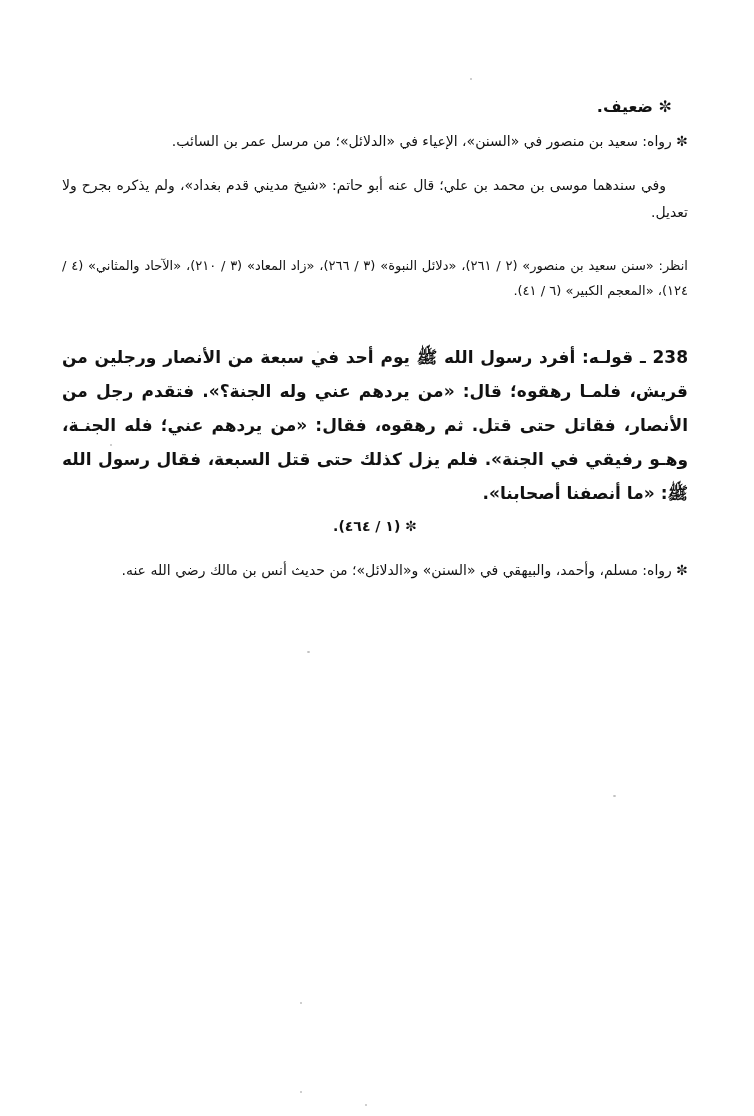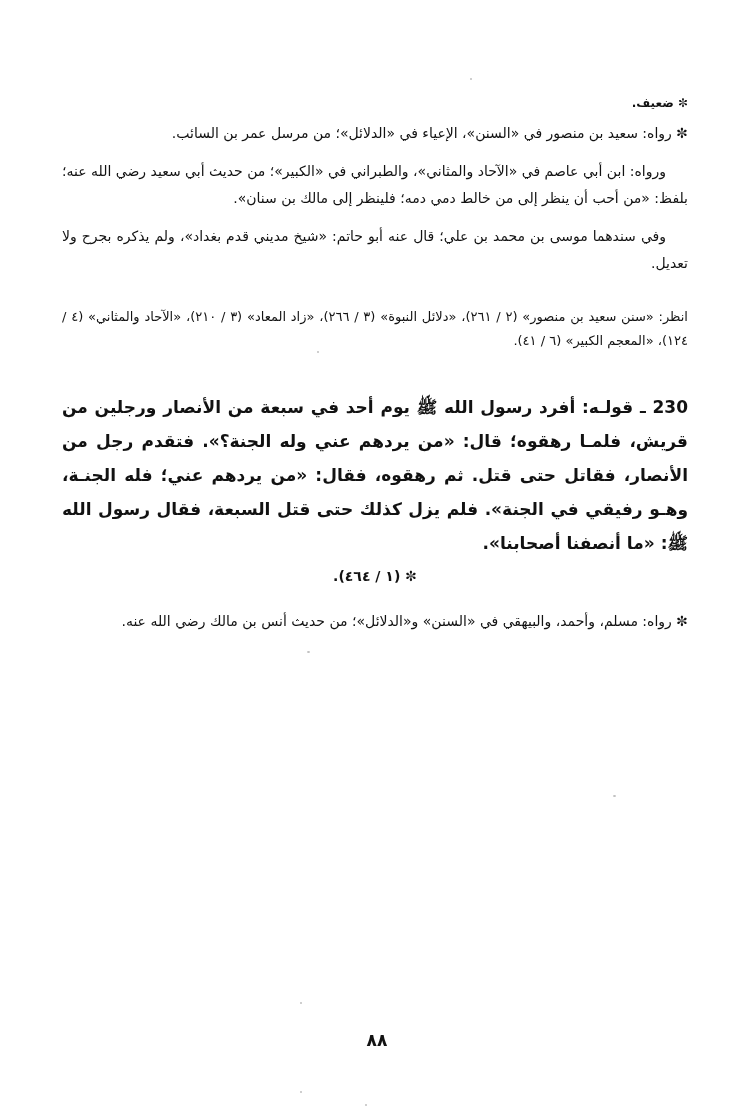--- a/index.html
+++ b/index.html
@@ -22,23 +22,23 @@
     box-sizing: border-box;
     direction: rtl;
     text-align: right;
   }
   
   .p {
     margin: 0 0 4px 0;
     line-height: 1.85;
   }
   .grade {
-    font-size: 12px;
+    font-size: 16px;
     font-weight: bold;
-    margin: 0 0 6px 0;
+    margin: 0 16px 6px 0;
   }
   .indent {
     text-indent: 22px;
   }
   .block {
     margin-bottom: 10px;
   }
   .gap-lg { height: 26px; }
   .gap-md { height: 14px; }
   .gap-sm { height: 7px; }
@@ -94,51 +94,49 @@
 
 <div class="page">
 
   <div class="block">
     <p class="p grade">✼ ضعيف.</p>
 
     <p class="p narr">✼ رواه: سعيد بن منصور في «السنن»، الإعياء في «الدلائل»؛ من مرسل عمر بن السائب.</p>
 
     <div class="gap-sm"></div>
 
-    <p class="p narr indent">ورواه: ابن أبي عاصم في «الآحاد والمثاني»، والطبراني في «الكبير»؛ من حديث أبي سعيد رضي الله عنه؛ بلفظ: «من أحب أن ينظر إلى من خالط دمي دمه؛ فلينظر إلى مالك بن سنان».</p>
 
     <div class="gap-sm"></div>
 
     <p class="p narr indent">وفي سندهما موسى بن محمد بن علي؛ قال عنه أبو حاتم: «شيخ مديني قدم بغداد»، ولم يذكره بجرح ولا تعديل.</p>
 
     <div class="gap-sm"></div>
 
     <p class="p ref-line">انظر: «سنن سعيد بن منصور» (٢ / ٢٦١)، «دلائل النبوة» (٣ / ٢٦٦)، «زاد المعاد» (٣ / ٢١٠)، «الآحاد والمثاني» (٤ / ١٢٤)، «المعجم الكبير» (٦ / ٤١).</p>
   </div>
 
   <div class="gap-lg"></div>
 
   <div class="block">
-    <p class="p hadith-body">230 ـ قولـه: أفرد رسول الله ﷺ يوم أحد في سبعة من الأنصار ورجلين من قريش، فلمـا رهقوه؛ قال: «من يردهم عني وله الجنة؟». فتقدم رجل من الأنصار، فقاتل حتى قتل. ثم رهقوه، فقال: «من يردهم عني؛ فله الجنـة، وهـو رفيقي في الجنة». فلم يزل كذلك حتى قتل السبعة، فقال رسول الله ﷺ: «ما أنصفنا أصحابنا».</p>
+    <p class="p hadith-body">238 ـ قولـه: أفرد رسول الله ﷺ يوم أحد في سبعة من الأنصار ورجلين من قريش، فلمـا رهقوه؛ قال: «من يردهم عني وله الجنة؟». فتقدم رجل من الأنصار، فقاتل حتى قتل. ثم رهقوه، فقال: «من يردهم عني؛ فله الجنـة، وهـو رفيقي في الجنة». فلم يزل كذلك حتى قتل السبعة، فقال رسول الله ﷺ: «ما أنصفنا أصحابنا».</p>
 
     <p class="p vol-ref">✼ (١ / ٤٦٤).</p>
 
     <div class="gap-md"></div>
 
 
     <p class="p narr">✼ رواه: مسلم، وأحمد، والبيهقي في «السنن» و«الدلائل»؛ من حديث أنس بن مالك رضي الله عنه.</p>
 
     <div class="gap-sm"></div>
 
   </div>
 
   <div class="gap-lg"></div>
 
 
-  <div class="page-number">٨٨</div>
 
   <span class="speck" style="top:78px;left:470px;width:2px;height:2px;"></span>
   <span class="speck" style="top:351px;left:317px;width:2px;height:2px;"></span>
   <span class="speck" style="top:444px;left:110px;width:2px;height:2px;"></span>
   <span class="speck" style="top:651px;left:307px;width:3px;height:2px;"></span>
   <span class="speck" style="top:795px;left:613px;width:3px;height:2px;"></span>
   <span class="speck" style="top:1002px;left:300px;width:2px;height:2px;"></span>
   <span class="speck" style="top:1091px;left:300px;width:2px;height:2px;"></span>
   <span class="speck" style="top:1104px;left:365px;width:2px;height:2px;"></span>
 </div>

